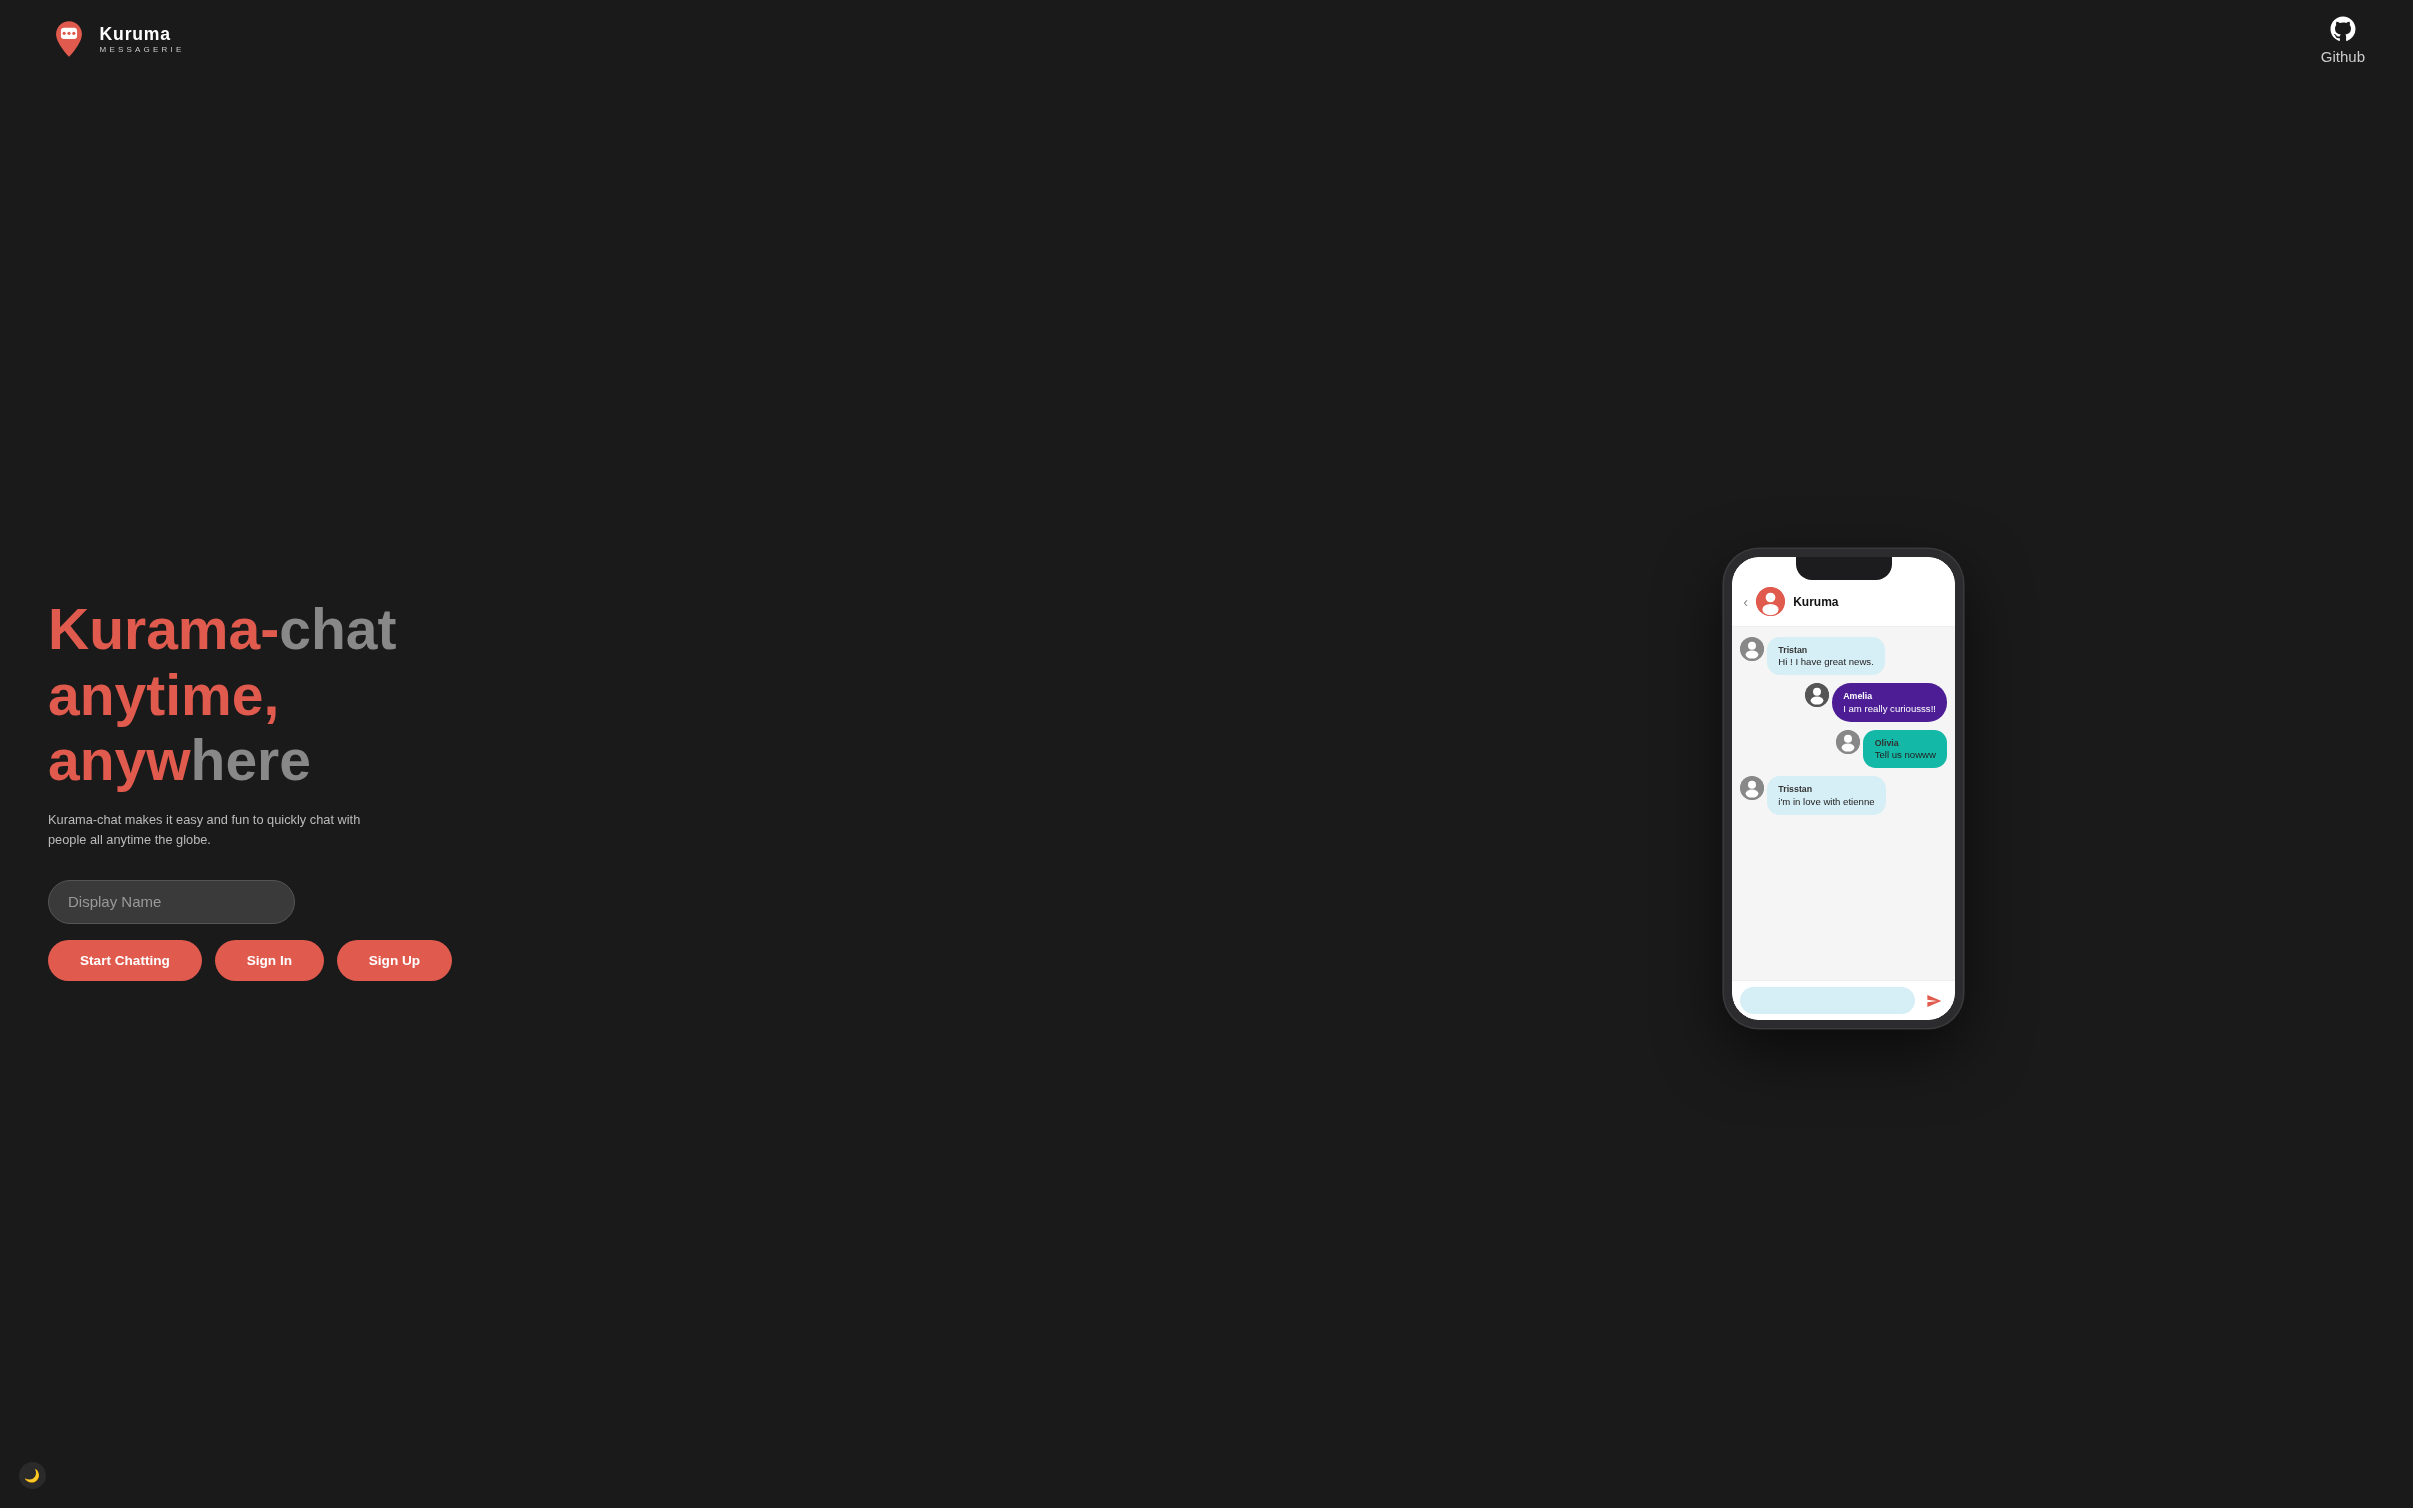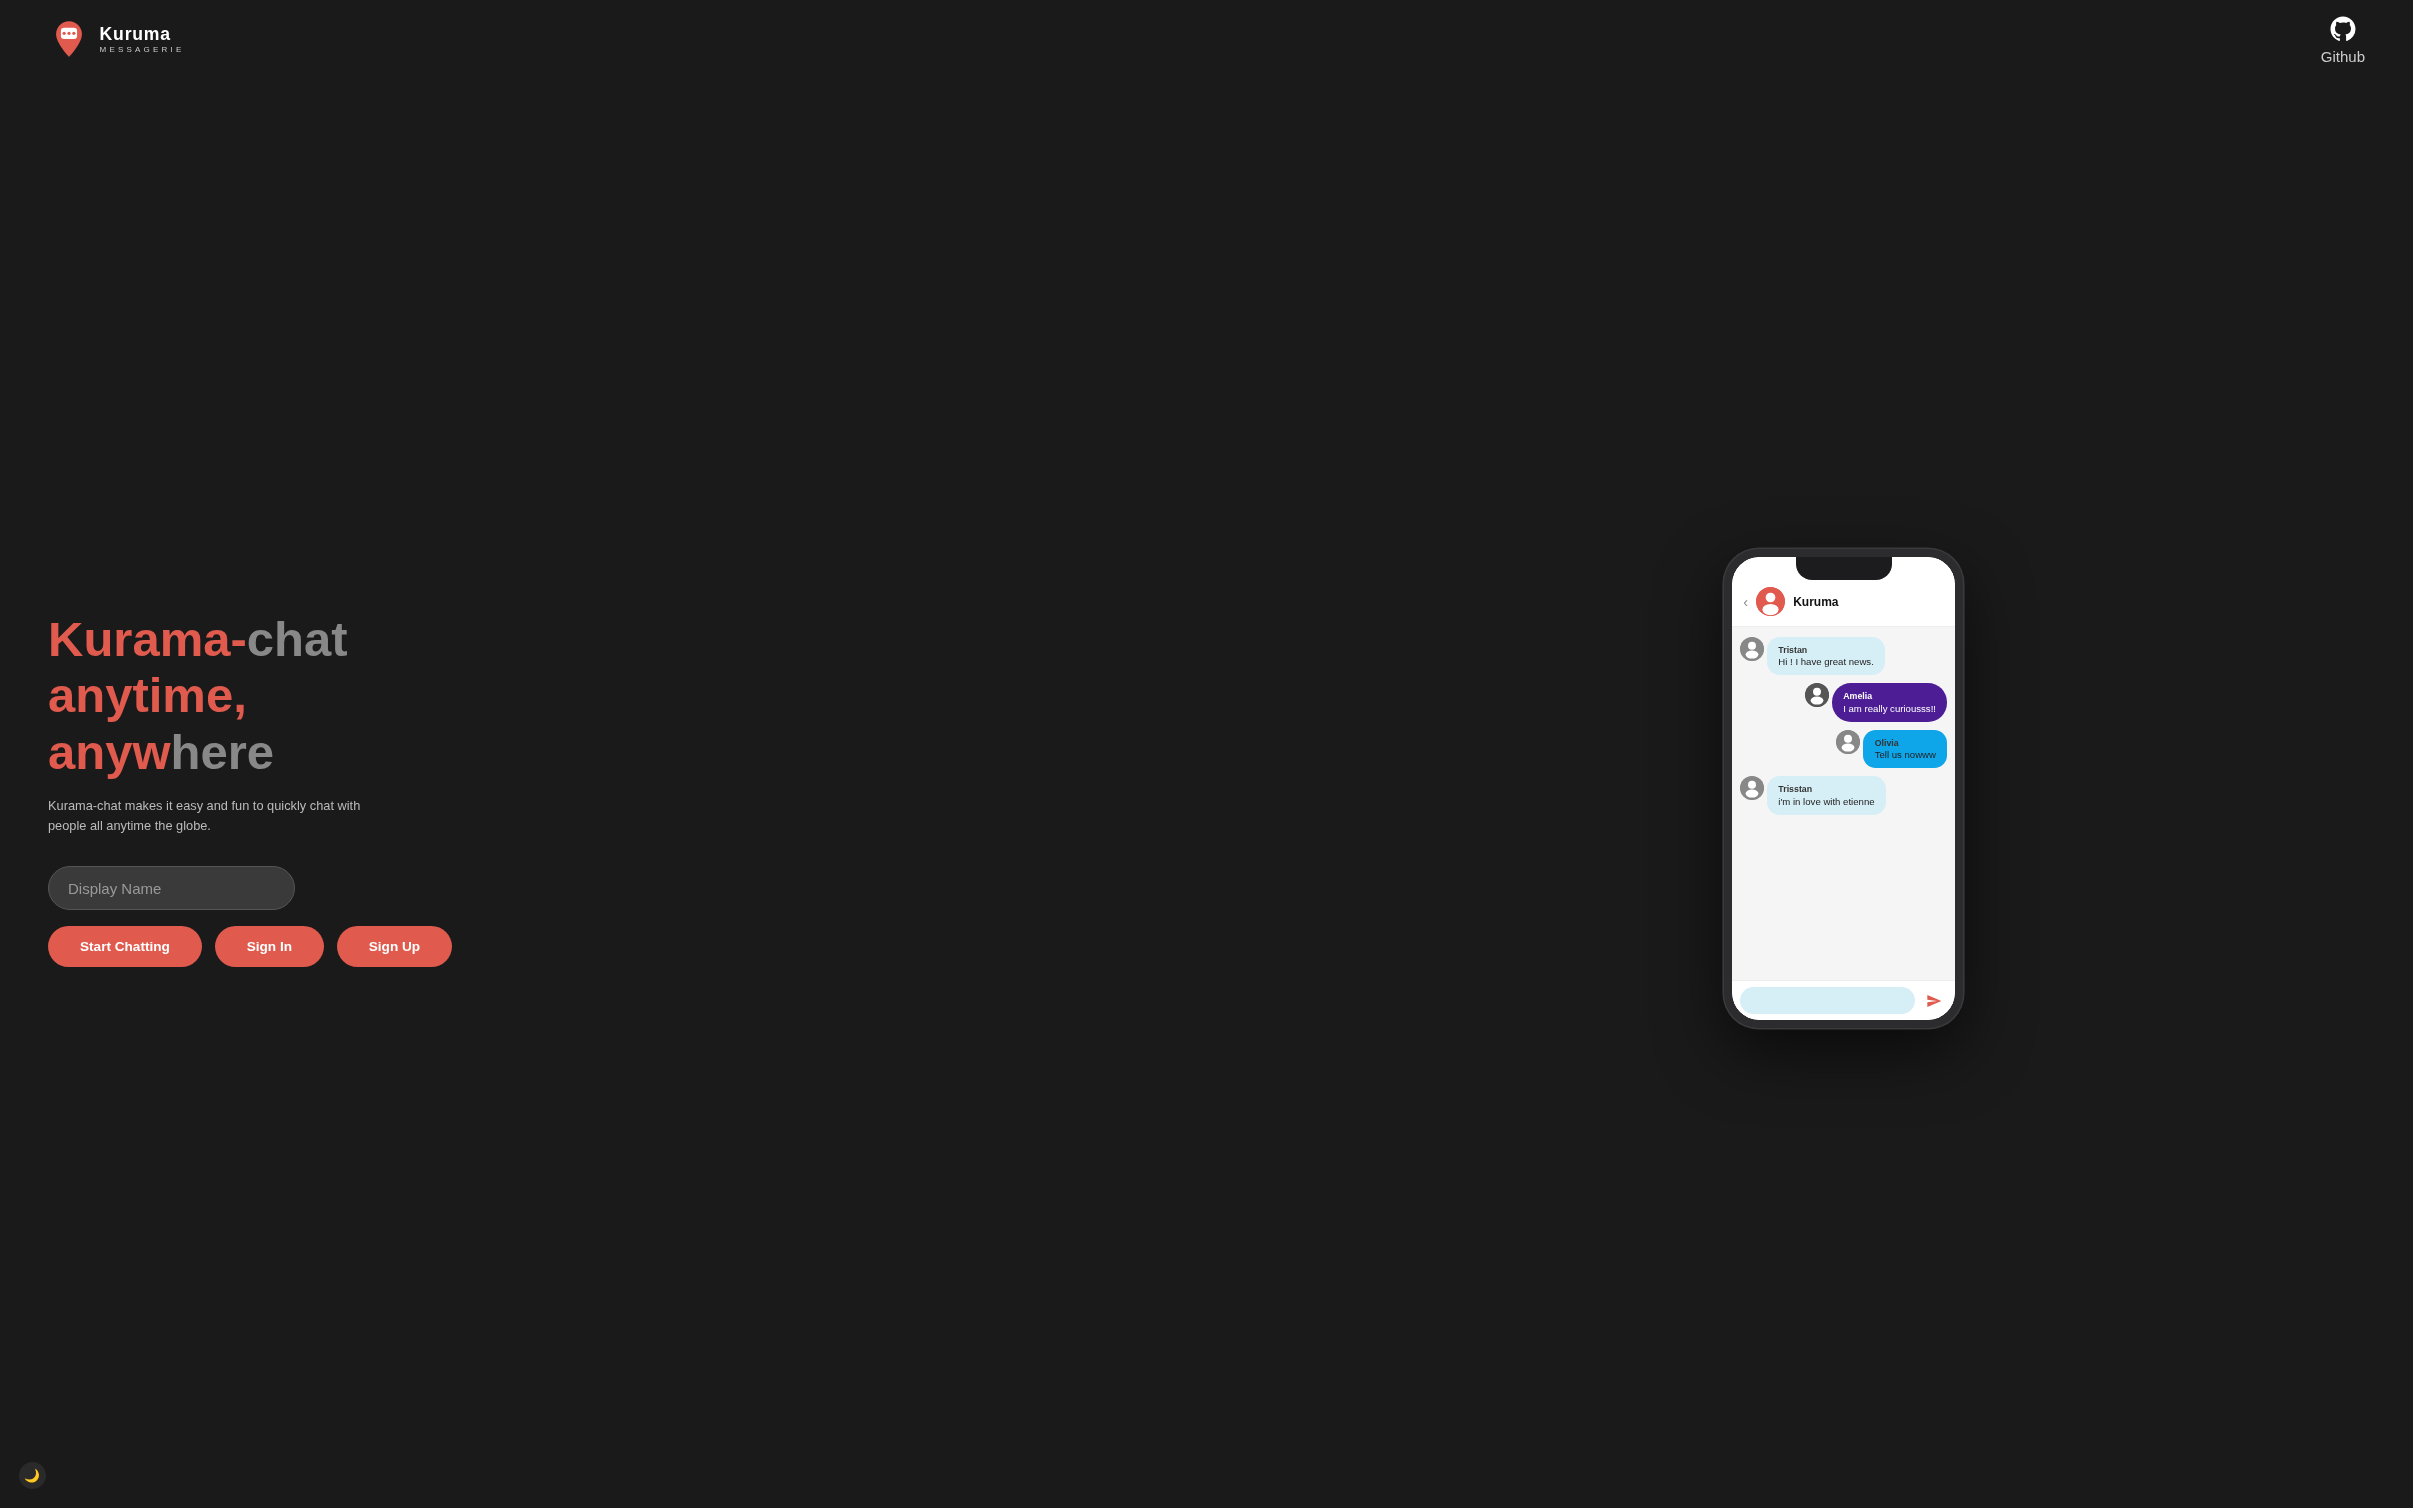--- a/index.html
+++ b/index.html
@@ -75,21 +75,21 @@
       min-height: calc(100vh - 72px);
     }
 
     
     .left-side {
       flex: 0 0 50%;
       max-width: 463px;
     }
 
     .hero-title {
-      font-size: 49px;
+      font-size: 57px;
       font-weight: 700;
       line-height: 1.15;
       margin-bottom: 16px;
     }
 
     .hero-title .red-text {
       color: #e05a4e;
     }
 
     .hero-title .gray-text {
@@ -251,21 +251,21 @@
     .msg-content.light-blue {
       background-color: #d6eef5;
     }
 
     .msg-content.red {
       background-color: #4c1d95;
       border-radius: 19px;
     }
 
     .msg-content.tan {
-      background-color: #0ea5e9;
+      background-color: #14b8a6;
     }
 
     .msg-sender {
       font-size: 8.8px;
       font-weight: 700;
       color: #333333;
       margin-bottom: 1.6px;
     }
 
     .msg-text {

